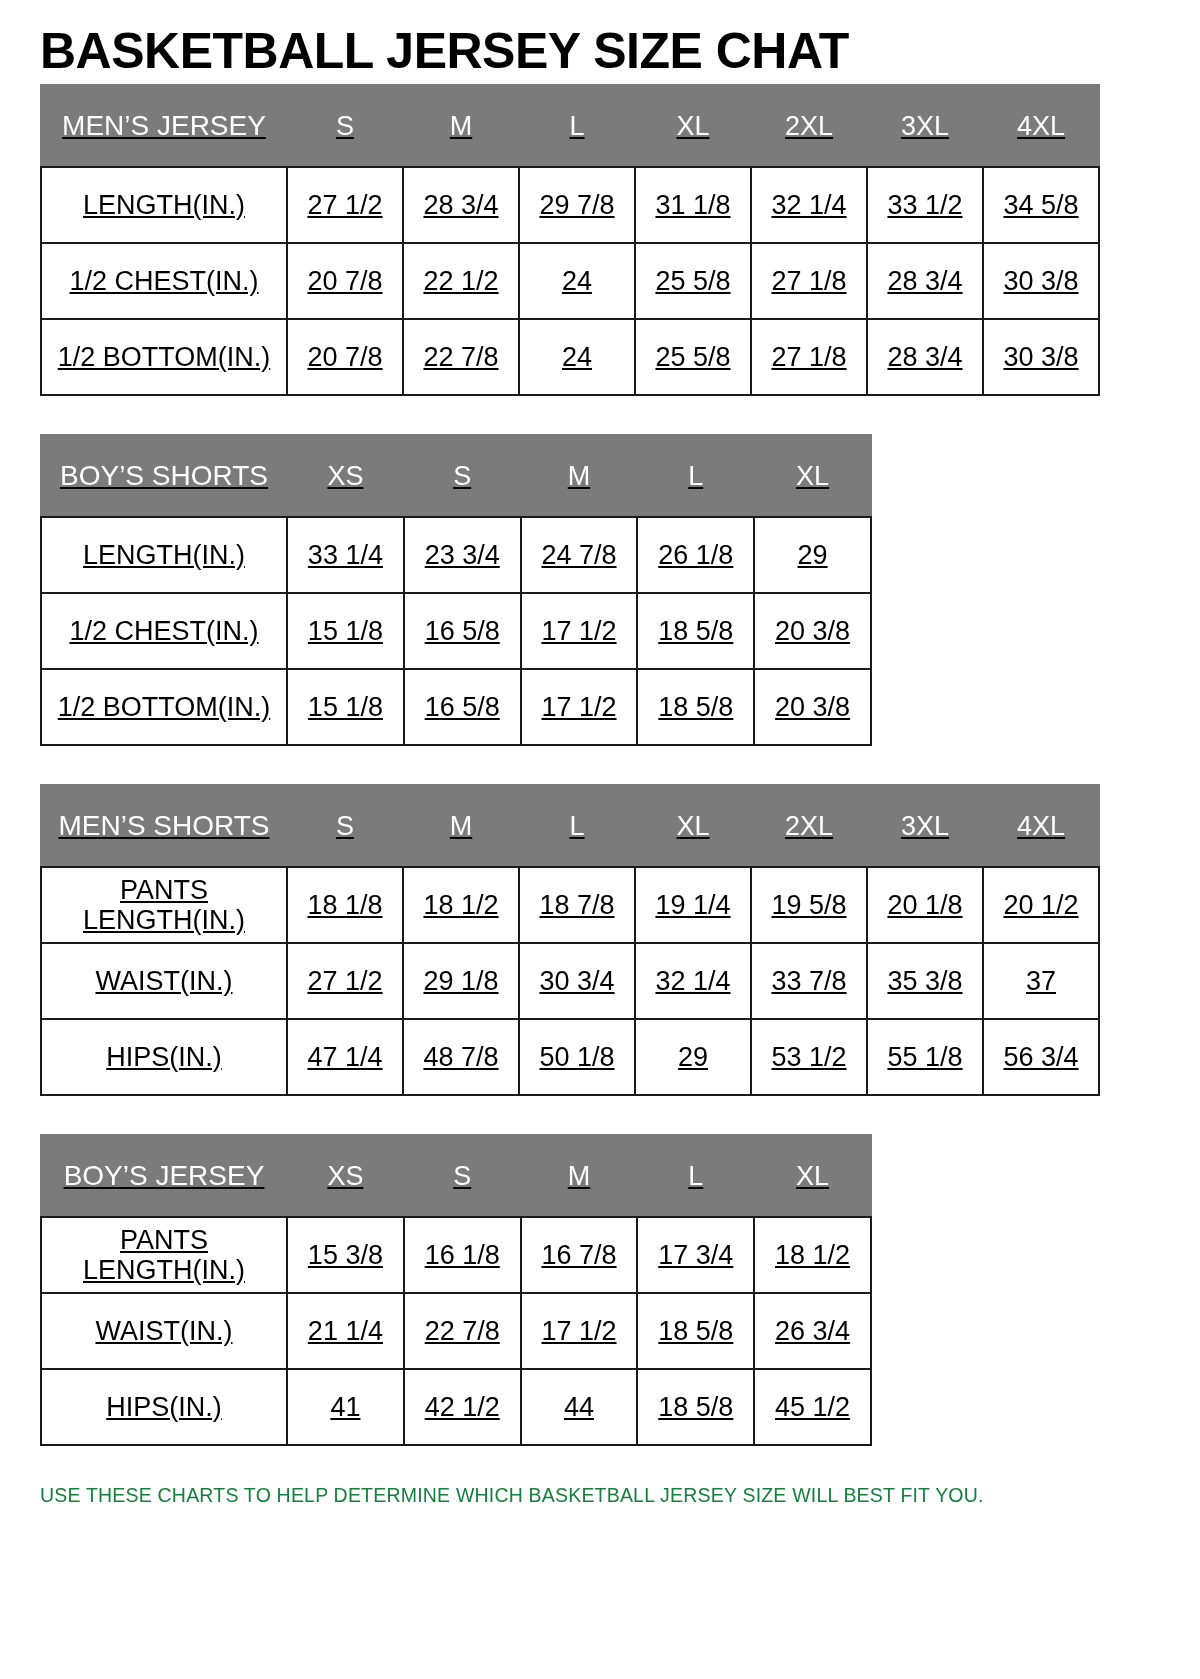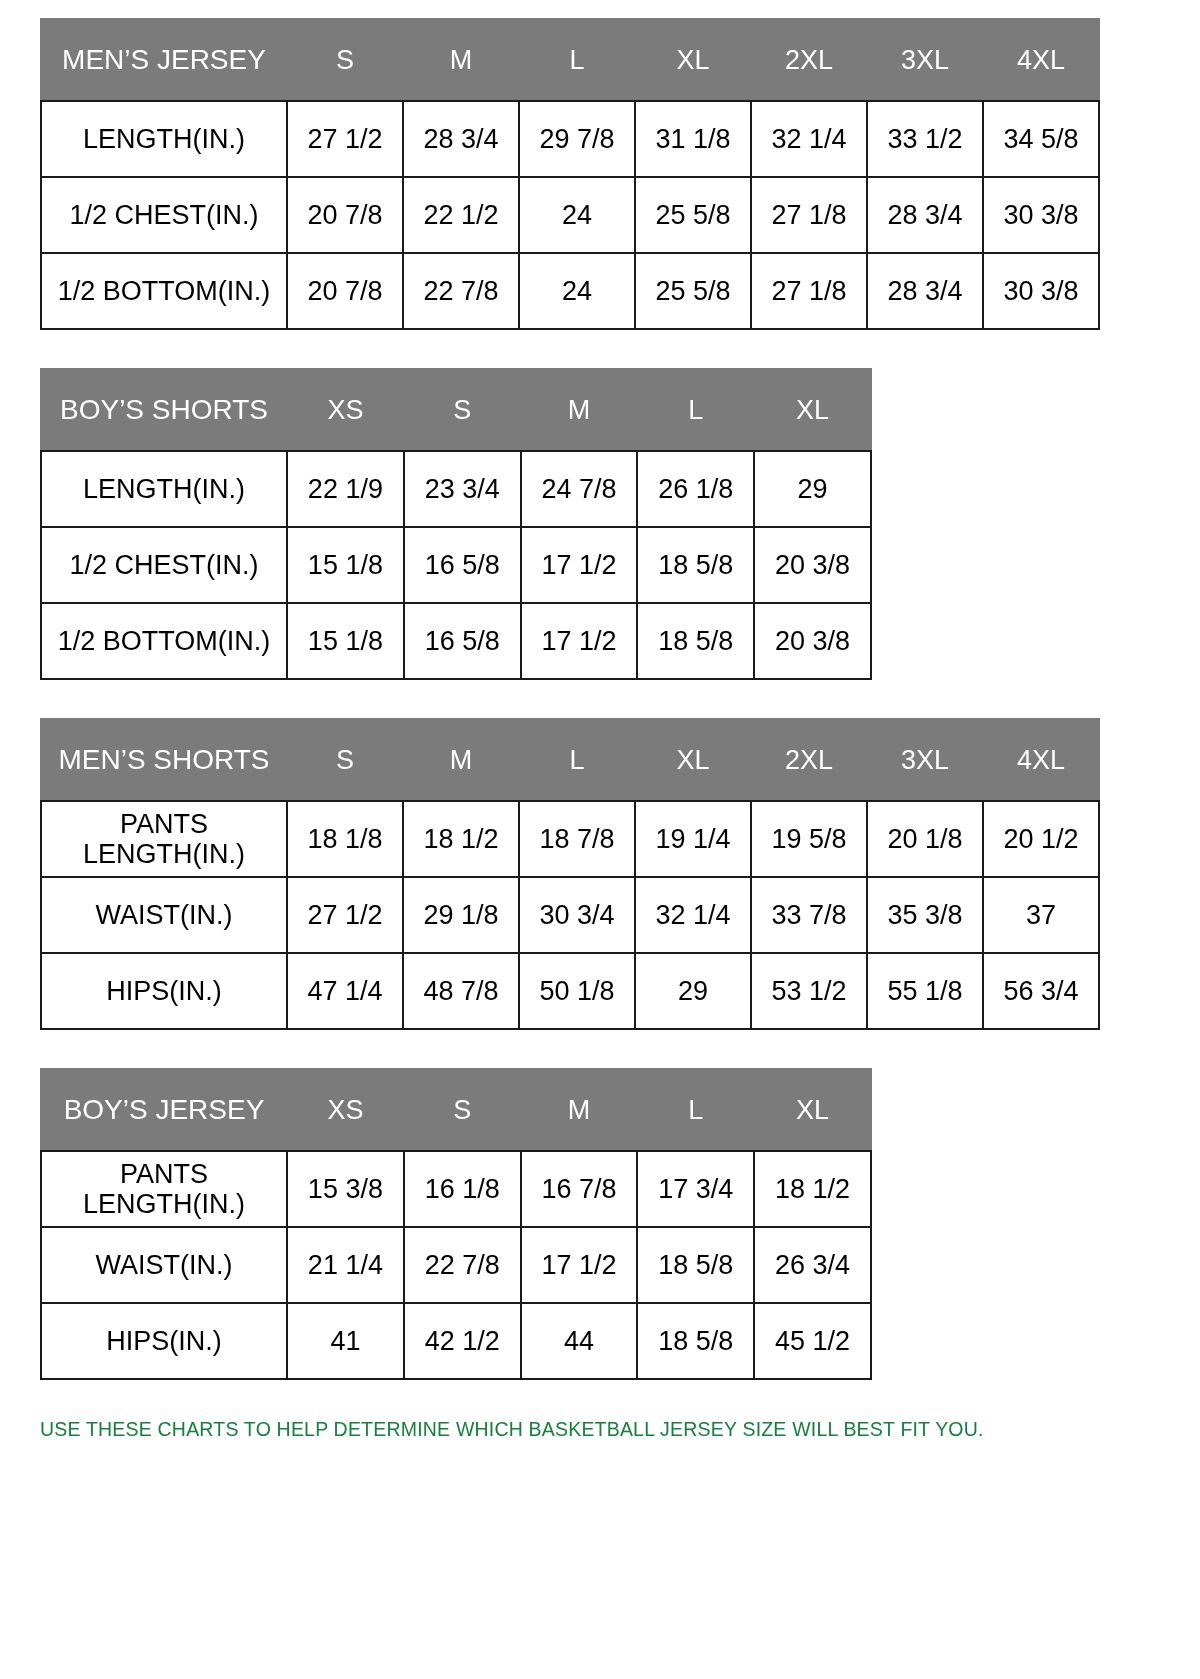--- a/index.html
+++ b/index.html
@@ -35,20 +35,21 @@
     line-height: 1.35;
     max-width: 820px;
     margin: 0 0 14px 0;
     letter-spacing: 0.2px;
   }
   table.size-table {
     border-collapse: collapse;
     table-layout: fixed;
     margin-bottom: 38px;
     border: 2px solid #6d28d9;
+    text-decoration: underline;
   }
   table.size-table td,
   table.size-table th {
     border: 2px solid #1a1a1a;
     text-align: center;
     vertical-align: middle;
     font-weight: normal;
     font-size: 27px;
     height: 76px;
     padding: 2px 4px;
@@ -87,20 +88,21 @@
     color: #15803d;
     font-size: 19.5px;
     letter-spacing: 0.2px;
     margin-top: 6px;
   }
 </style>
 </head>
 <body>
 
 <div class="page">
+  <h1 class="title">BASKETBALL JERSEY SIZE CHAT</h1>
 
   <div id="tables-host">
       <table class="size-table t7">
         <thead>
           <tr>
             <th class="row-head">MEN’S JERSEY</th>
             <th class="val">S</th>
             <th class="val">M</th>
             <th class="val">L</th>
             <th class="val">XL</th>
@@ -149,21 +151,21 @@
             <th class="val">XS</th>
             <th class="val">S</th>
             <th class="val">M</th>
             <th class="val">L</th>
             <th class="val">XL</th>
           </tr>
         </thead>
         <tbody>
           <tr>
             <td class="row-label">LENGTH(IN.)</td>
-            <td class="val">22  1/9</td>
+            <td class="val">33  1/4</td>
             <td class="val">23  3/4</td>
             <td class="val">24  7/8</td>
             <td class="val">26  1/8</td>
             <td class="val">29</td>
           </tr>
           <tr>
             <td class="row-label">1/2  CHEST(IN.)</td>
             <td class="val">15  1/8</td>
             <td class="val">16  5/8</td>
             <td class="val">17  1/2</td>

